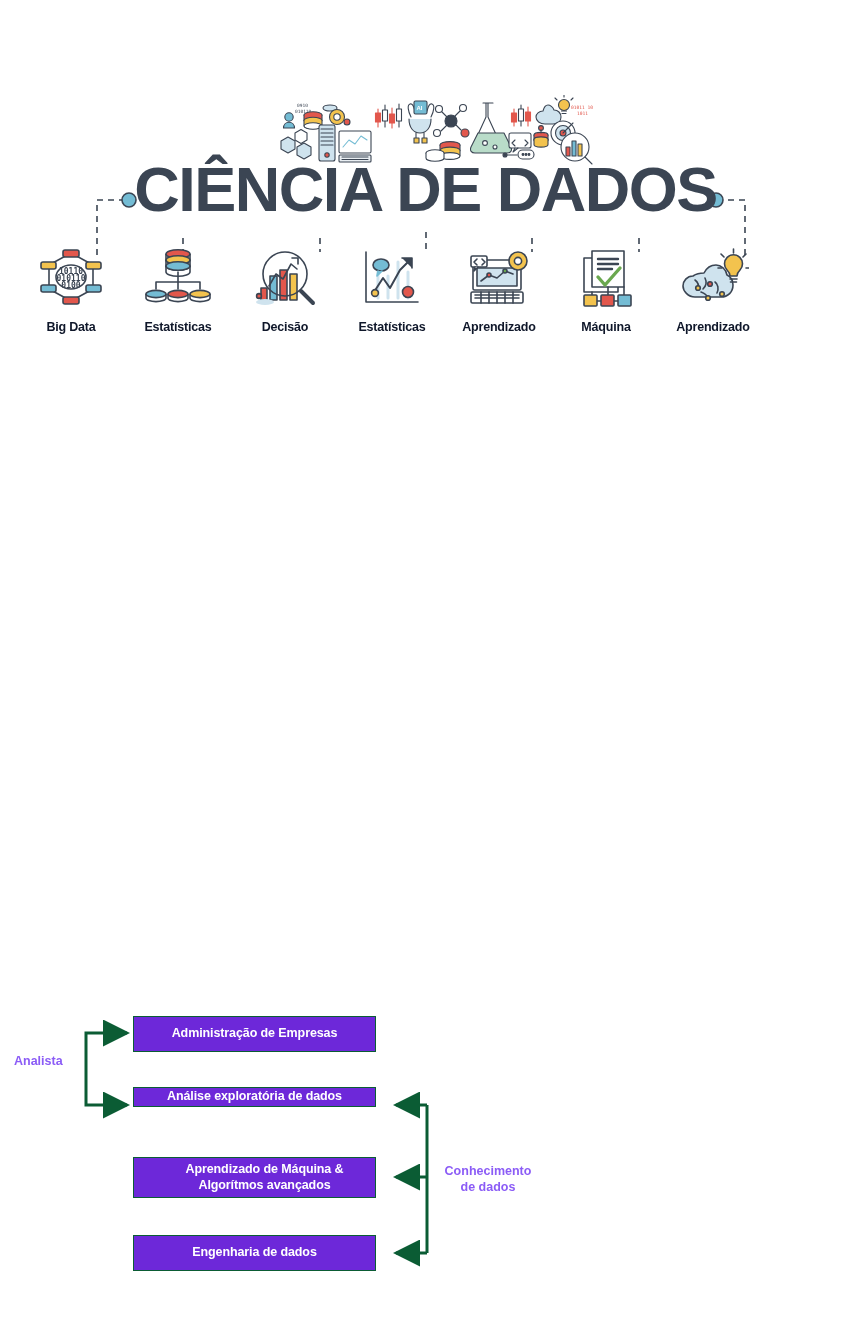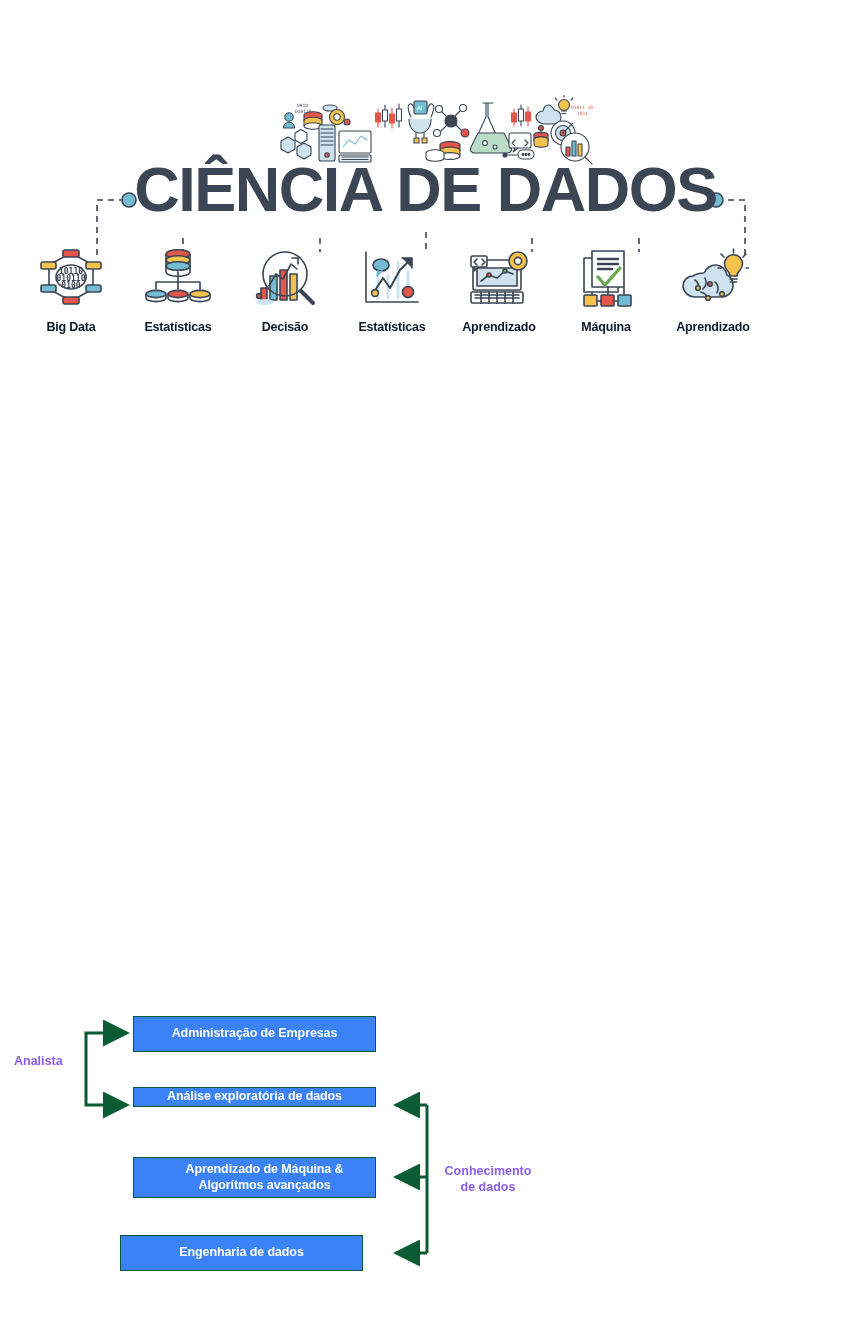--- a/index.html
+++ b/index.html
@@ -97,21 +97,21 @@
   }
   .flow-svg {
     position: absolute;
     left: 0;
     top: 0;
     width: 560px;
     height: 300px;
   }
   .flow-box {
     position: absolute;
-    background: #3b82f6;
+    background: #6d28d9;
     border: 1px solid #0b5c34;
     display: flex;
     align-items: center;
     justify-content: center;
     box-sizing: border-box;
   }
   .flow-box-label {
     color: #ffffff;
     font-family: "Liberation Sans", sans-serif;
     font-weight: bold;
@@ -451,21 +451,21 @@
 
   <div class="flow-box" style="left:133px; top:92px; width:243px; height:20px;">
     <span class="flow-box-label">Análise exploratória de dados</span>
   </div>
 
   <div class="flow-box" style="left:133px; top:162px; width:243px; height:41px;">
     <span class="flow-box-label" style="white-space:pre-line;margin-left:20px;">Aprendizado de Máquina &amp;
 Algorítmos avançados</span>
   </div>
 
-  <div class="flow-box" style="left:120px; top:240px; width:243px; height:36px;">
+  <div class="flow-box" style="left:133px; top:240px; width:243px; height:36px;">
     <span class="flow-box-label">Engenharia de dados</span>
   </div>
 
   <div class="flow-side-label" style="left:14px; top:58px; width:62px; text-align:left;">Analista</div>
 
   <div class="flow-side-label" style="left:436px; top:168px; width:104px;">Conhecimento
 de dados</div>
 
 </div>
 

